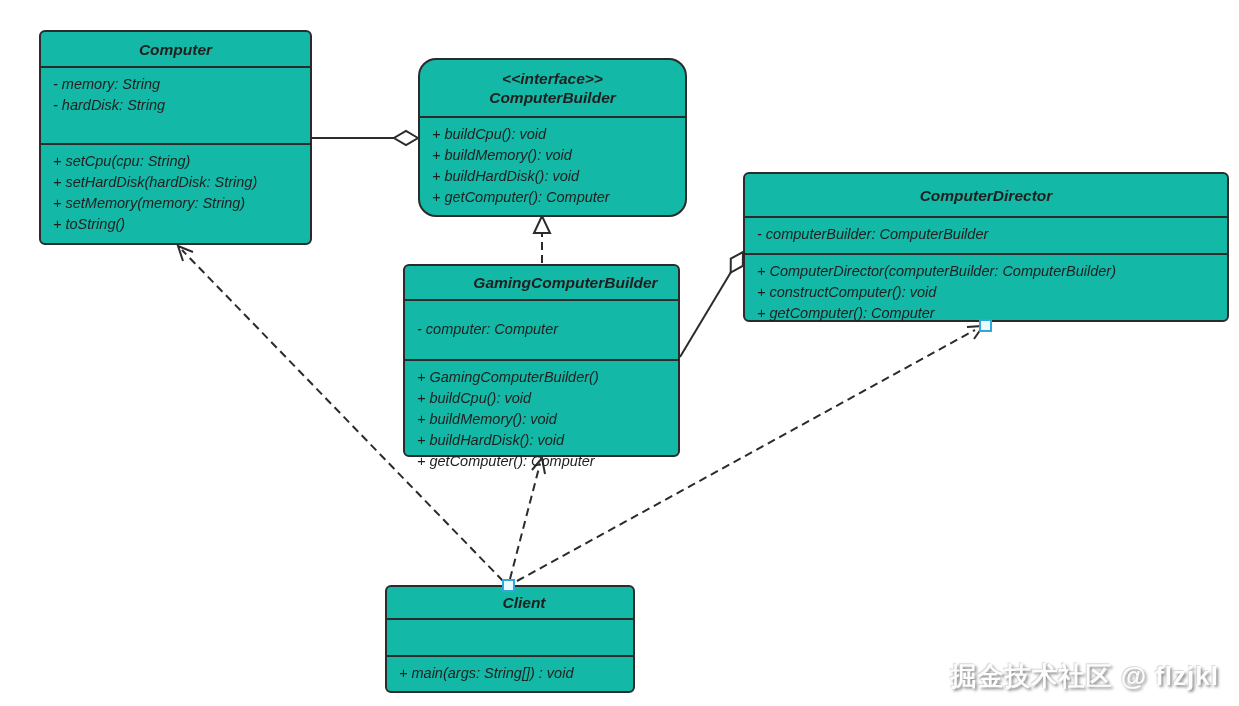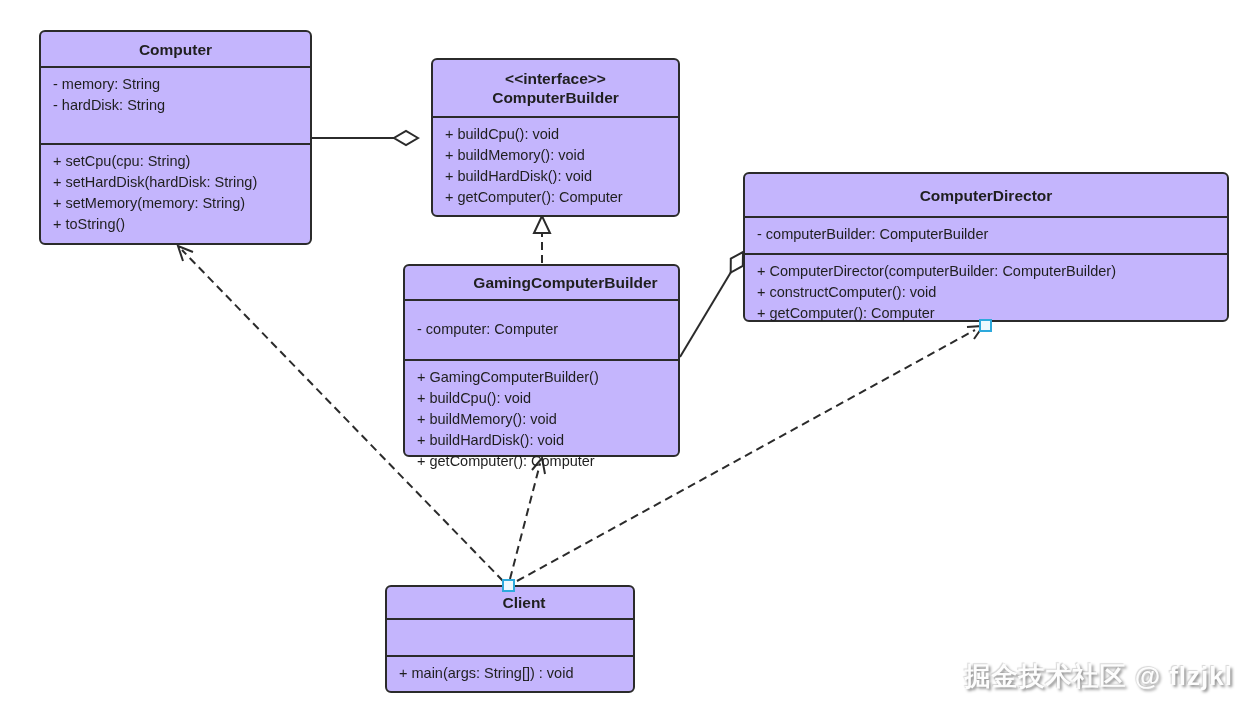--- a/index.html
+++ b/index.html
@@ -9,24 +9,25 @@
     background:#ffffff;
     font-family:"Liberation Sans","DejaVu Sans",sans-serif;
     color:#1f1f1f;
     overflow:hidden;
   }
   svg.connectors{
     position:absolute;left:0;top:0;width:1239px;height:706px;
   }
   .uml-class{
     position:absolute;
-    background:#c4b5fd;
+    background:#14b8a6;
     border:2px solid #2b2b2b;
     border-radius:6px;
     box-sizing:border-box;
+    font-style:italic;
   }
   .uml-title{
     box-sizing:border-box;
     border-bottom:2px solid #2b2b2b;
     font-weight:bold;
     font-size:15.5px;
     text-align:center;
     display:flex;flex-direction:column;justify-content:center;
   }
   .uml-title .tline{line-height:19px;}
@@ -39,33 +40,33 @@
   .uml-line{line-height:21px;white-space:nowrap;}
   .handle{
     position:absolute;
     width:13px;height:13px;
     box-sizing:border-box;
     background:#eef9fe;
     border:2px solid #2da9dc;
   }
   .watermark{
     position:absolute;
-    right:6px;bottom:12px;
+    right:20px;bottom:12px;
     font-size:26px;
     font-weight:bold;
     letter-spacing:1px;
     color:#fdfdfd;
     text-shadow:2px 2px 3px #8f8f8f, -1px -1px 1px #d8d8d8;
     white-space:nowrap;
   }
   
   #box-computer{left:39px;top:30px;width:273px;height:215px;}
   #box-computer .uml-title{height:36px;}
   #box-computer .attrs{height:77px;}
-  #box-builder{left:431px;top:58px;width:249px;height:159px;}
+  #box-builder{left:418px;top:58px;width:269px;height:159px;border-radius:18px;}
   #box-builder .uml-title{height:58px;}
   #box-director{left:743px;top:172px;width:486px;height:150px;}
   #box-director .uml-title{height:44px;align-items:center;}
   #box-director .attrs{height:37px;}
   #box-gaming{left:403px;top:264px;width:277px;height:193px;}
   #box-gaming .uml-title{height:35px;padding-left:48px;}
   #box-gaming .attrs{height:48px;margin-top:12px;}
   #box-client{left:385px;top:585px;width:250px;height:108px;}
   #box-client .uml-title{height:33px;padding-left:28px;}
   #box-client .attrs{height:37px;}

